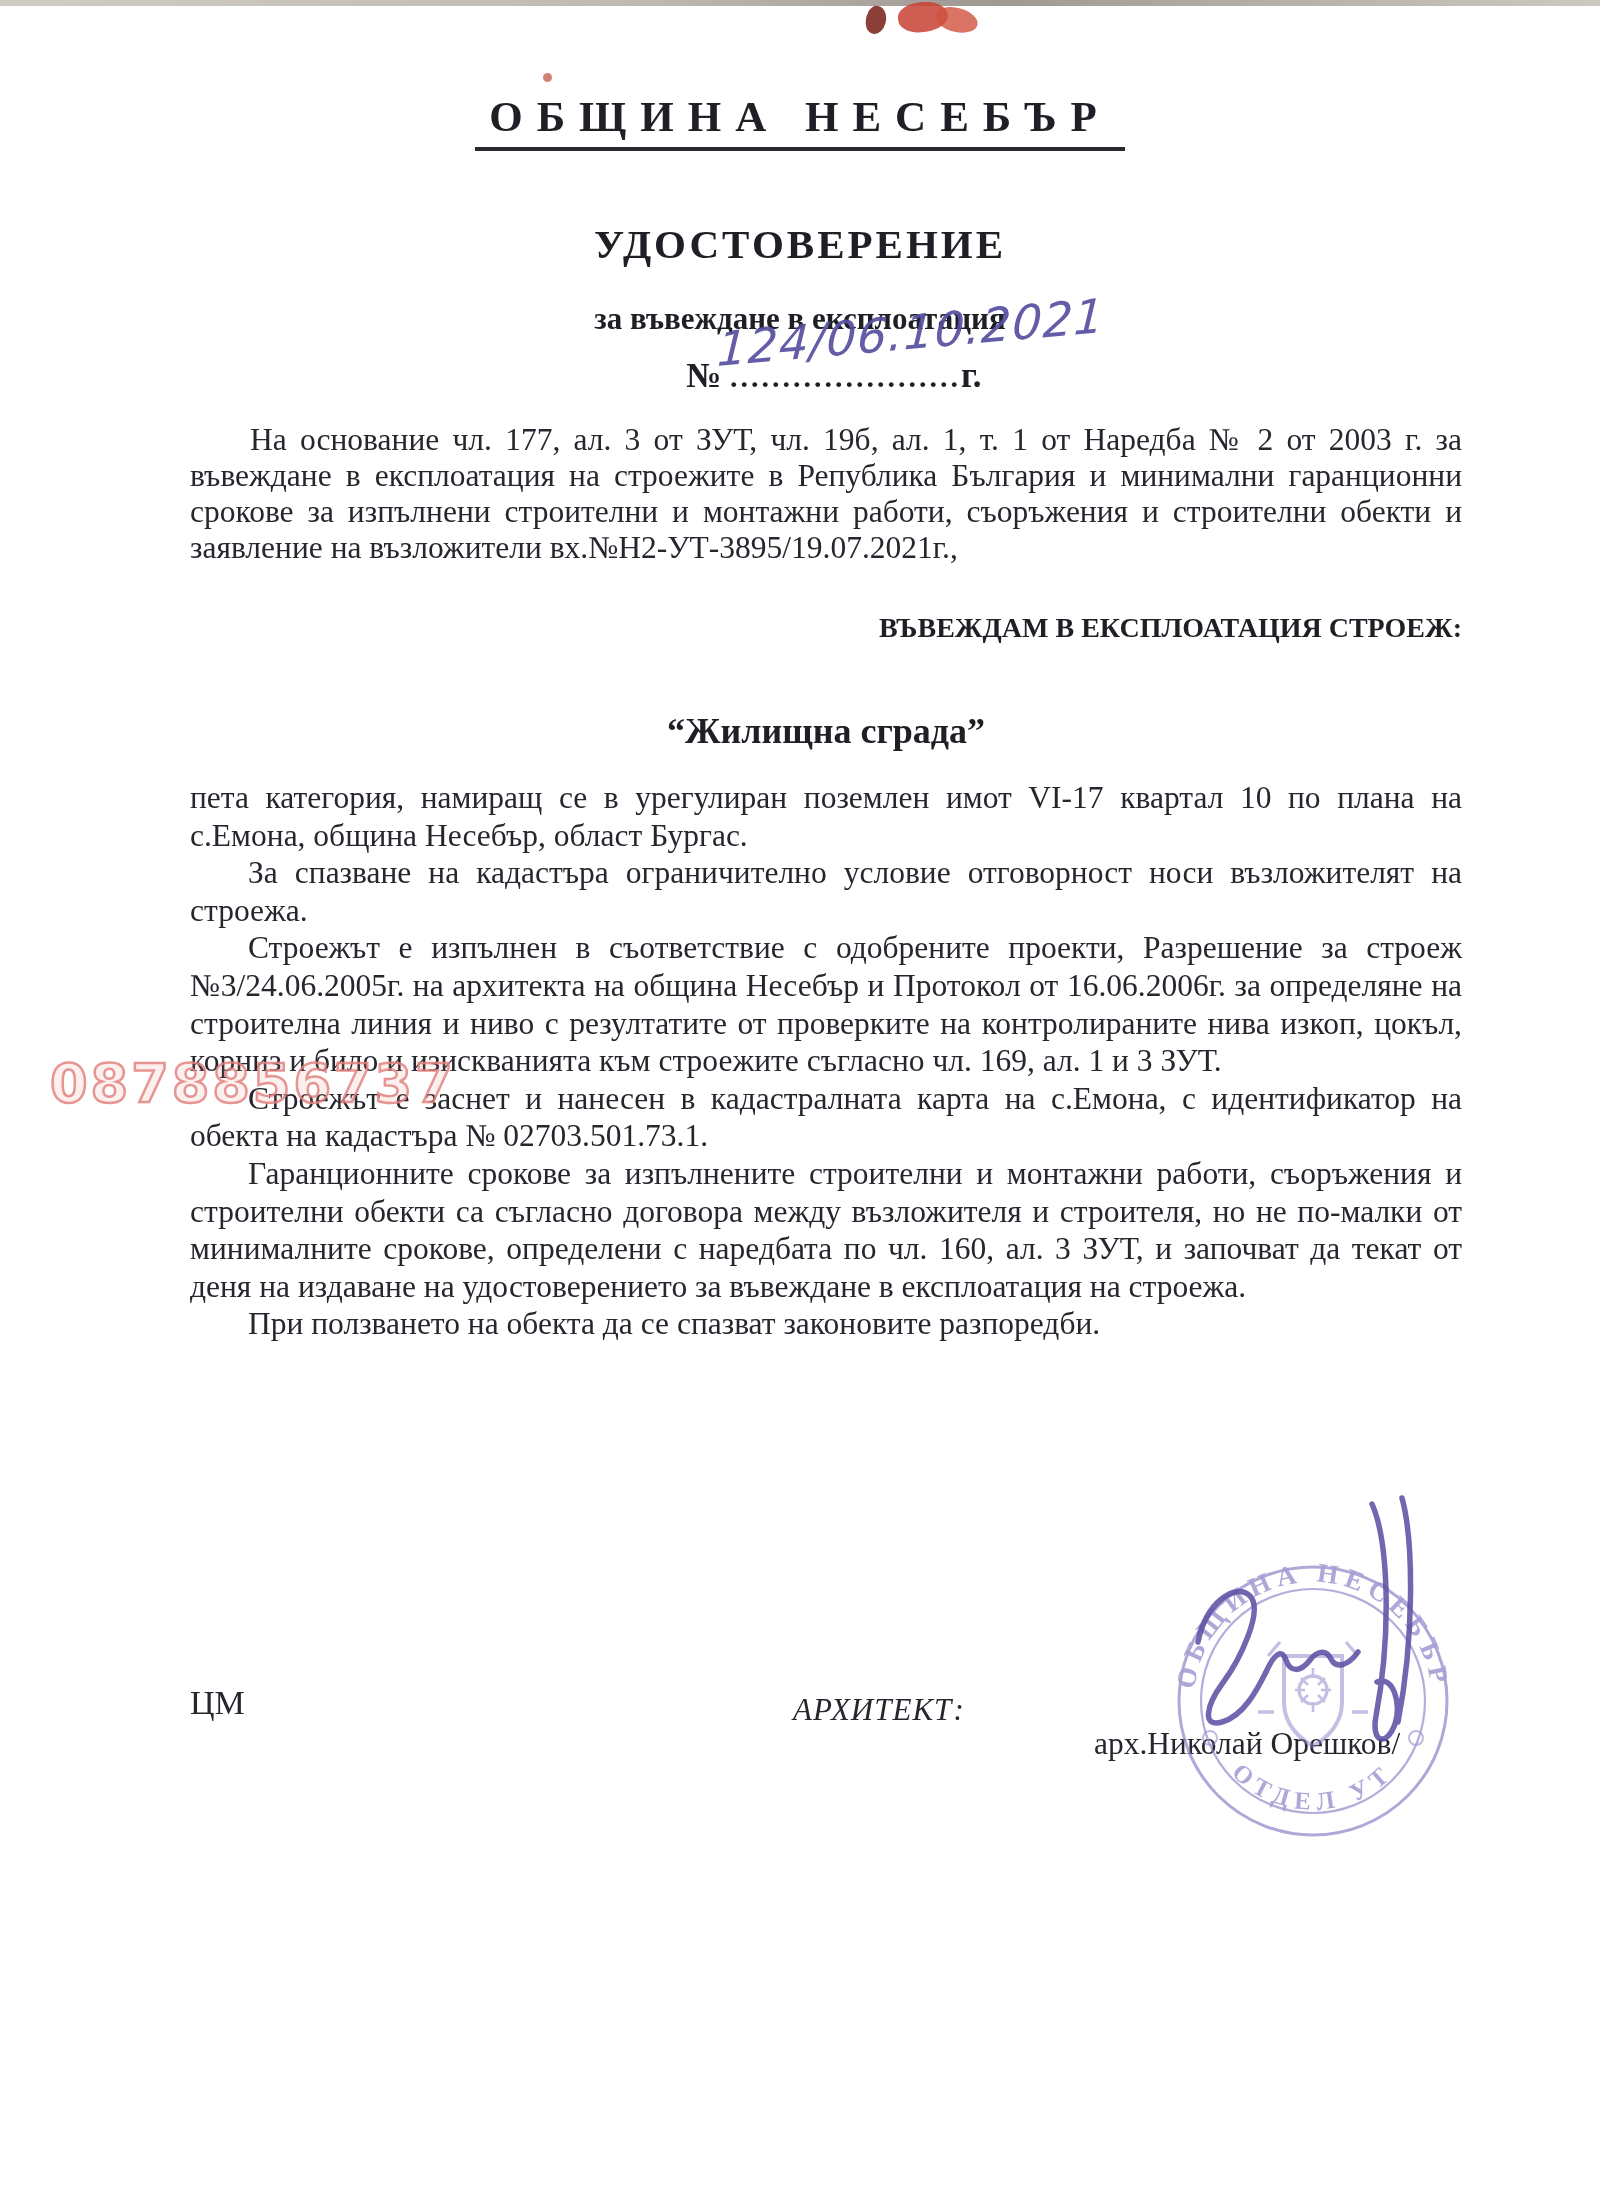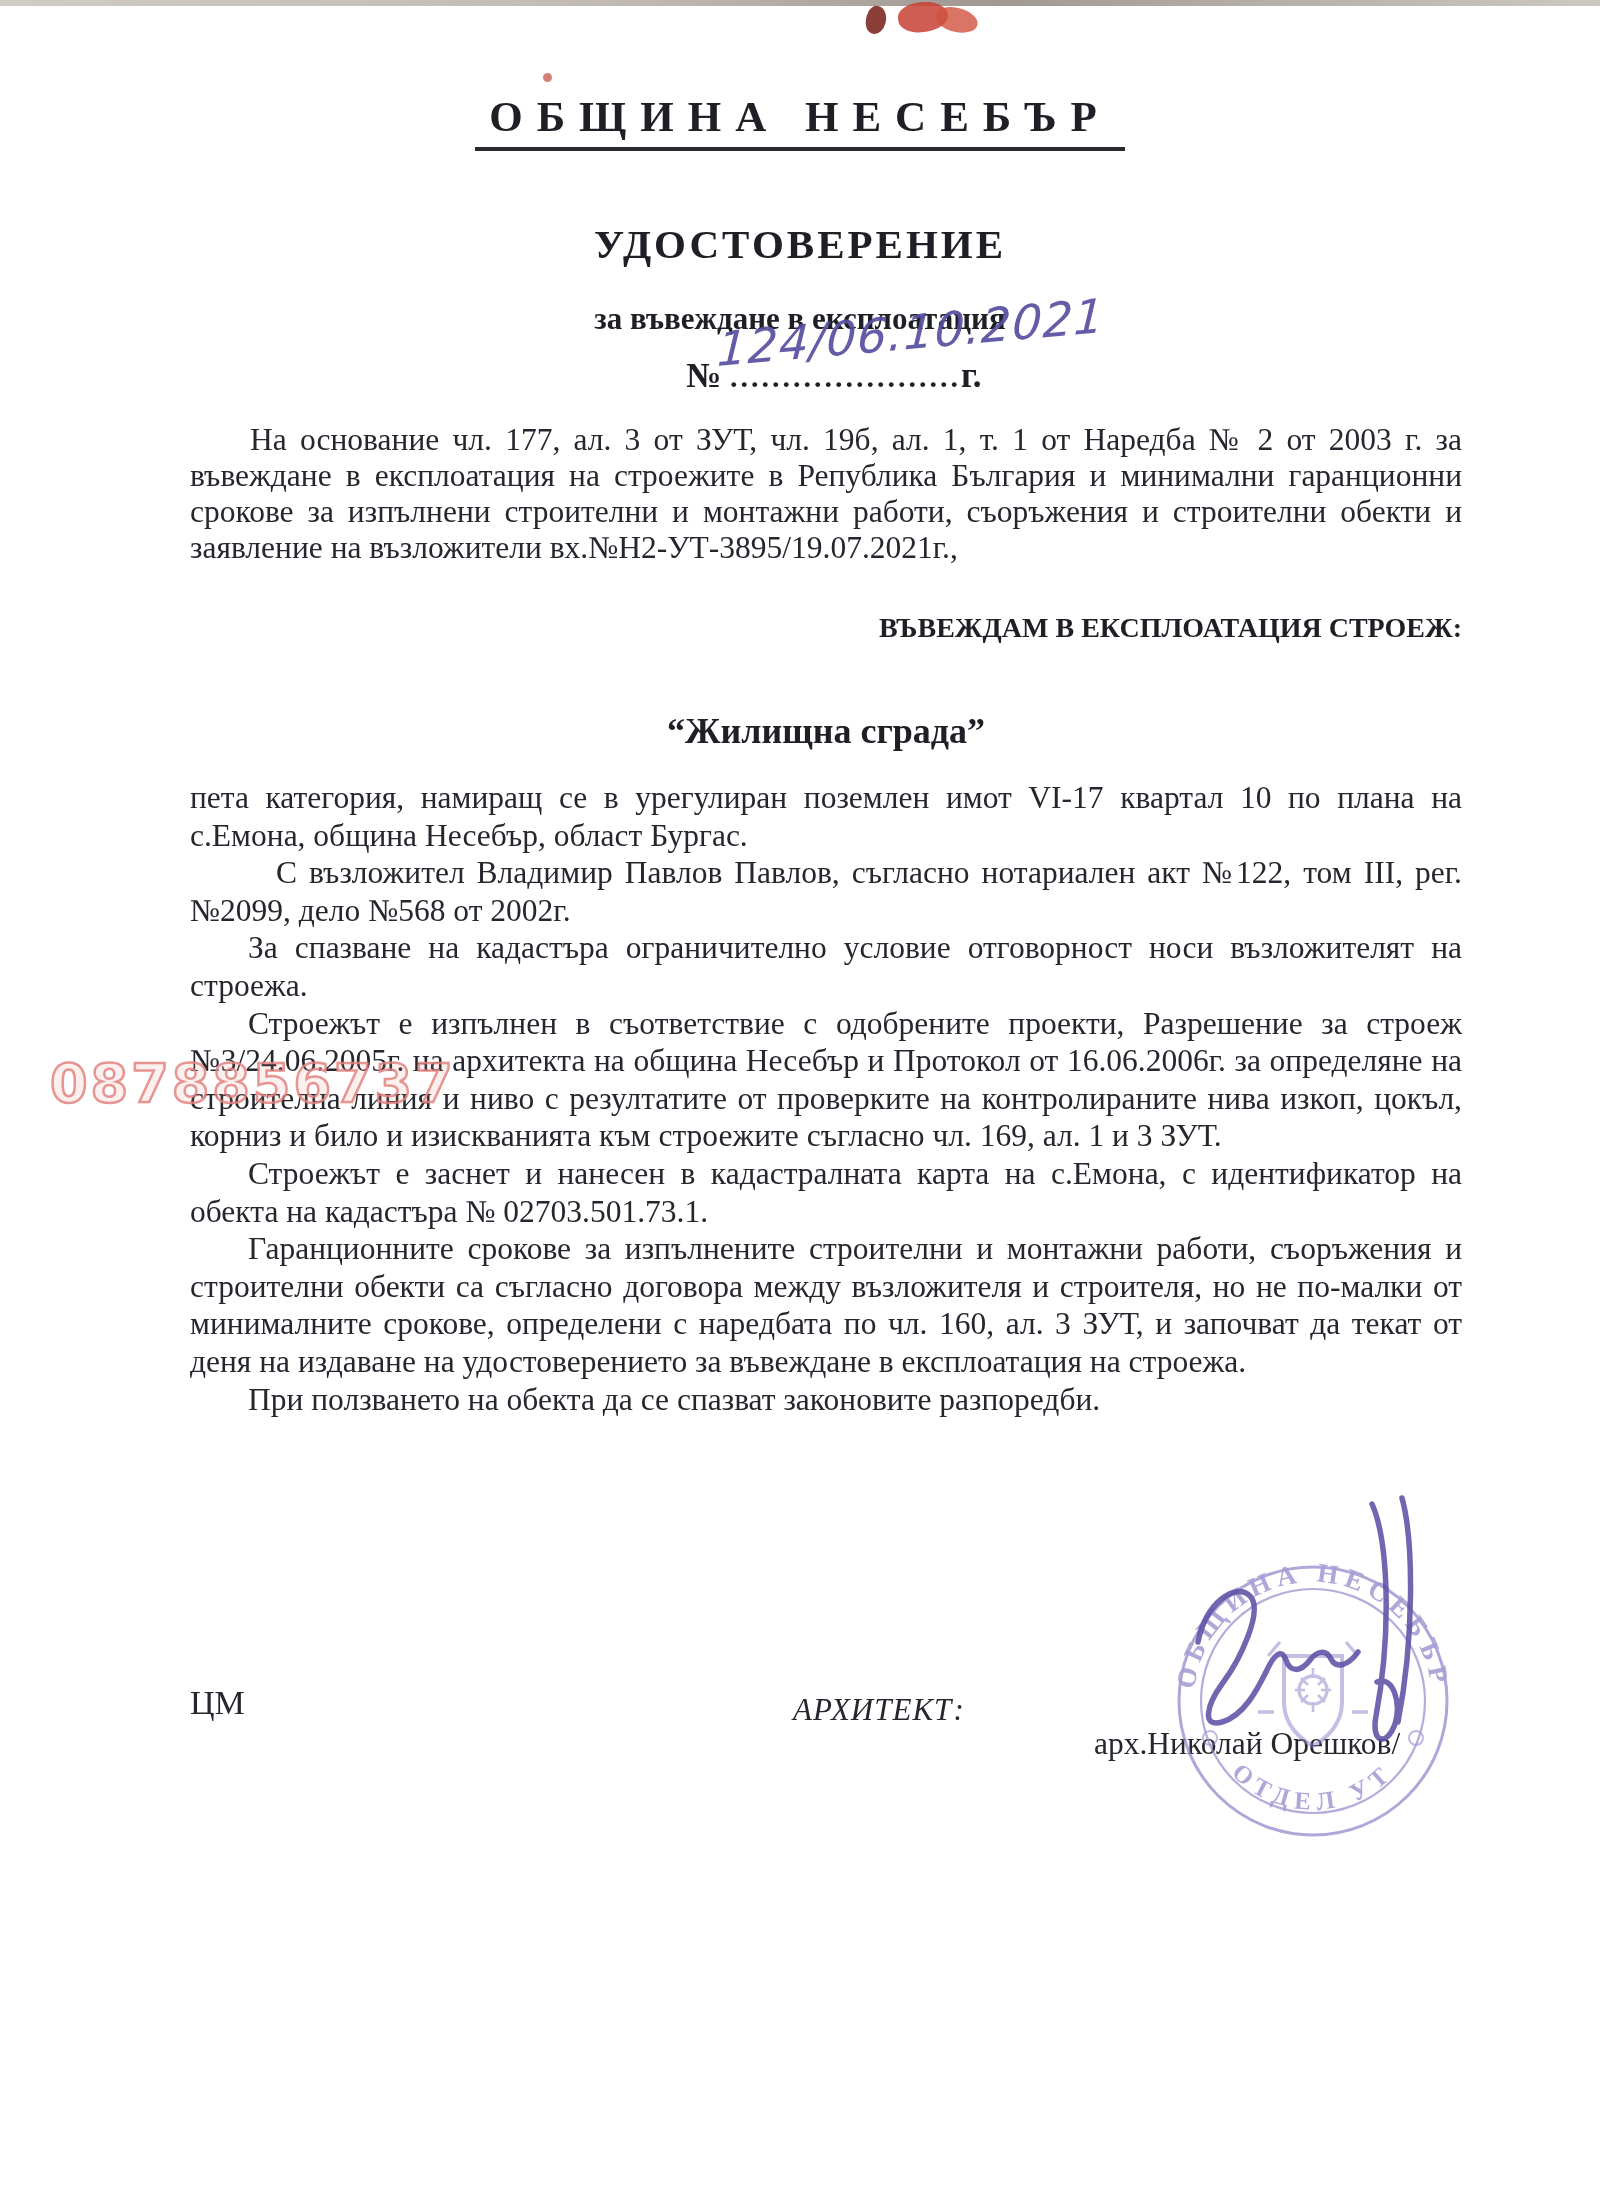--- a/index.html
+++ b/index.html
@@ -94,21 +94,20 @@
   <div class="number-line"><span>№</span> <span class="number-dots">......................</span><span>г.</span></div>
   <div class="handwriting">124/06.10.2021</div>
 
   <p class="p-basis">На основание чл. 177, ал. 3 от ЗУТ, чл. 19б, ал. 1, т. 1 от Наредба № 2 от 2003 г. за въвеждане в експлоатация на строежите в Република България и минимални гаранционни срокове за изпълнени строителни и монтажни работи, съоръжения и строителни обекти и заявление на възложители вх.№Н2-УТ-3895/19.07.2021г.,</p>
 
   <div class="order-heading">ВЪВЕЖДАМ В ЕКСПЛОАТАЦИЯ СТРОЕЖ:</div>
   <div class="order-subject">“Жилищна сграда”</div>
 
   <div class="body-block">
     <p class="no-indent">пета категория, намиращ се в урегулиран поземлен имот VI-17 квартал 10 по плана на с.Емона, община Несебър, област Бургас.</p>
-    <p class="big-indent">С възложител Владимир Павлов Павлов, съгласно нотариален акт №122, том III, рег.№2099, дело №568 от 2002г.</p>
     <p>За спазване на кадастъра ограничително условие отговорност носи възложителят на строежа.</p>
     <p>Строежът е изпълнен в съответствие с одобрените проекти, Разрешение за строеж №3/24.06.2005г. на архитекта на община Несебър и Протокол от 16.06.2006г. за определяне на строителна линия и ниво с резултатите от проверките на контролираните нива изкоп, цокъл, корниз и било и изискванията към строежите съгласно чл. 169, ал. 1 и 3 ЗУТ.</p>
     <p>Строежът е заснет и нанесен в кадастралната карта на с.Емона, с идентификатор на обекта на кадастъра № 02703.501.73.1.</p>
     <p>Гаранционните срокове за изпълнените строителни и монтажни работи, съоръжения и строителни обекти са съгласно договора между възложителя и строителя, но не по-малки от минималните срокове, определени с наредбата по чл. 160, ал. 3 ЗУТ, и започват да текат от деня на издаване на удостоверението за въвеждане в експлоатация на строежа.</p>
     <p>При ползването на обекта да се спазват законовите разпоредби.</p>
   </div>
 
   <div class="watermark">0878856737</div>
 
   <div class="initials">ЦМ</div>

